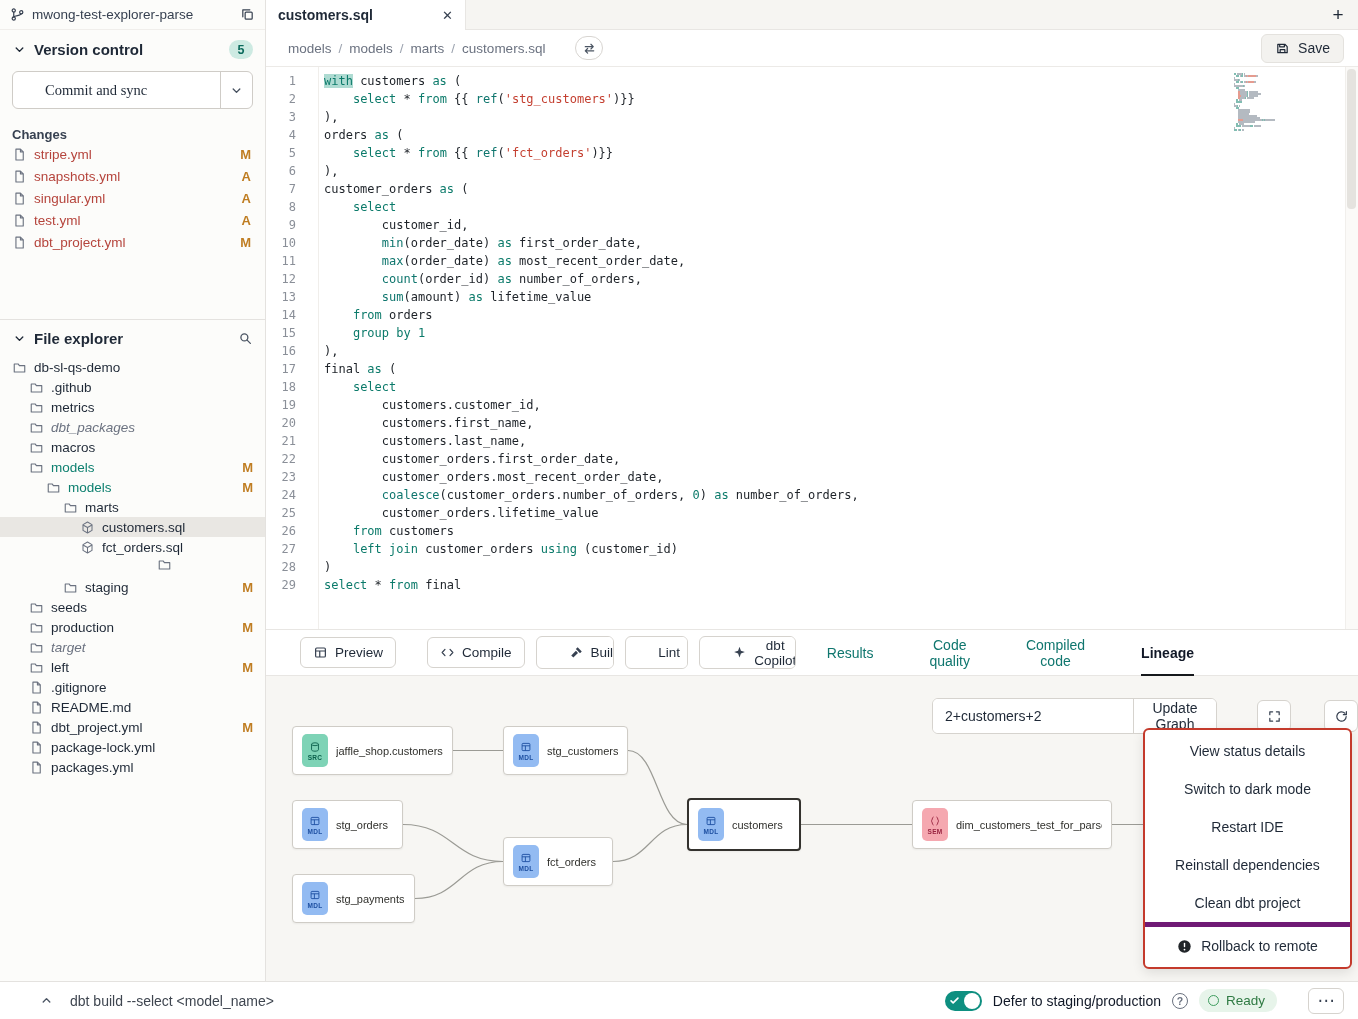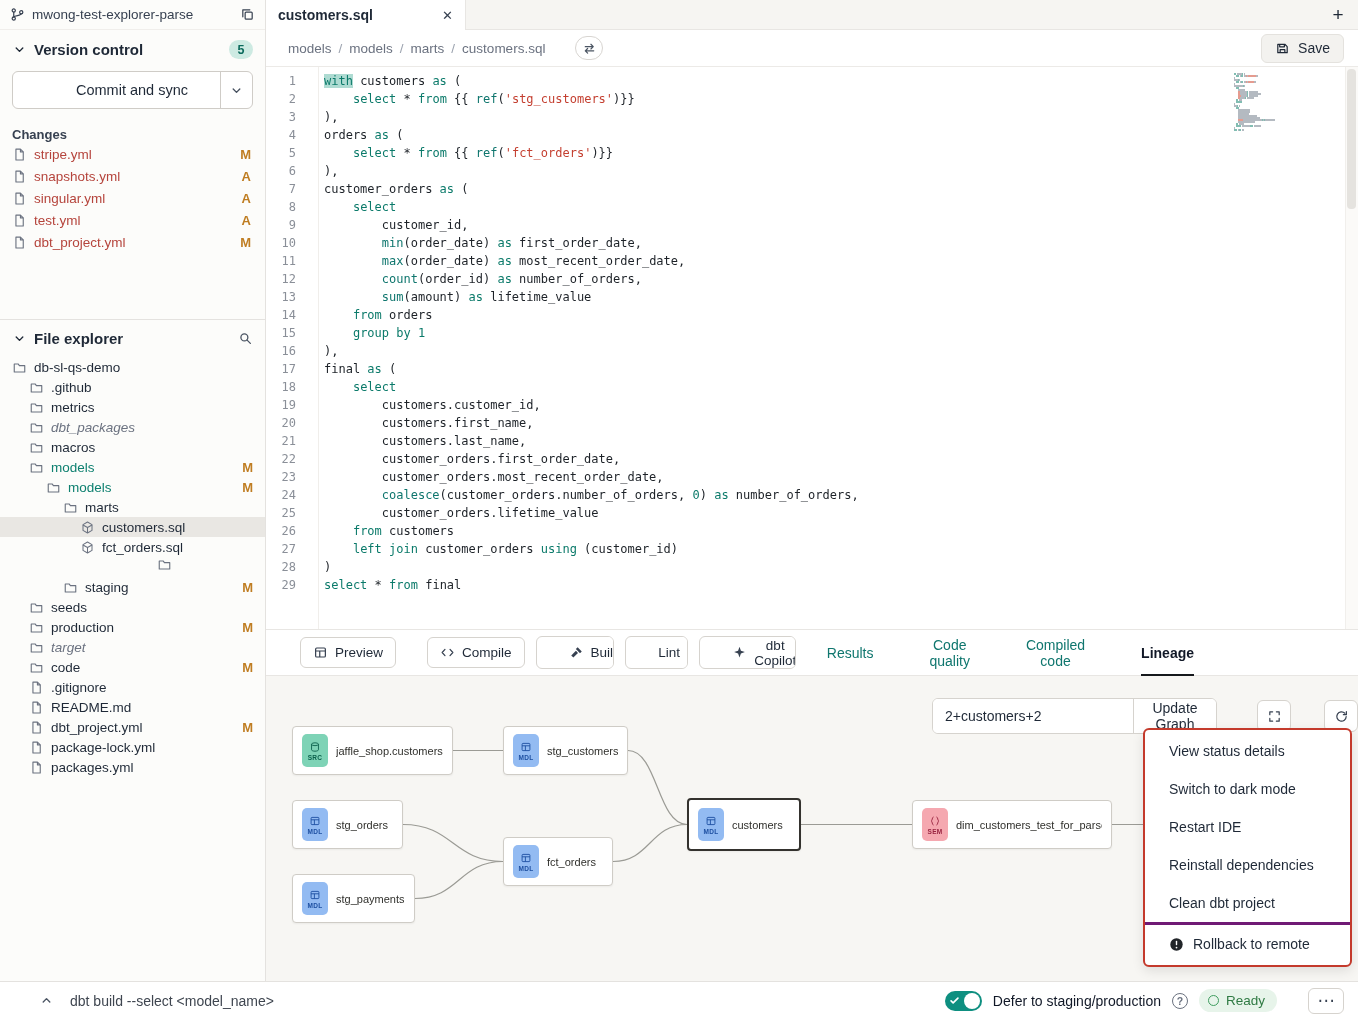--- a/index.html
+++ b/index.html
@@ -13,21 +13,21 @@
 
   
   .sidebar { width:266px; flex:none; background:#fcfcfa; border-right:1px solid #e4e2df; display:flex; flex-direction:column; }
   .branch-row { height:30px; display:flex; align-items:center; gap:7px; padding:0 10px; color:#374151; font-size:13.5px; border-bottom:1px solid #f0eeeb; }
   .branch-row .name { flex:1; white-space:nowrap; overflow:hidden; text-overflow:ellipsis; }
   .vc { height:290px; padding:10px 12px; border-bottom:1px solid #e4e2df; }
   .sec-head { display:flex; align-items:center; gap:7px; color:#1f2937; }
   .sec-title { font-size:15px; font-weight:700; flex:1; }
   .vc-badge { background:#cdeae2; color:#0b6a5c; font-size:12.5px; font-weight:700; min-width:24px; height:19px; border-radius:10px; display:flex; align-items:center; justify-content:center; padding:0 7px; }
   .commit-split { display:flex; height:38px; margin-top:12px; border:1px solid #cfccc7; border-radius:6px; background:#fff; overflow:hidden; }
-  .commit-main { flex:1; text-align:right; padding:0 12px; font-size:14.5px; }
+  .commit-main { flex:1; text-align:left; padding:0 12px; font-size:14.5px;font-family:Liberation Serif, serif; }
   .commit-chev { width:32px; border-left:1px solid #cfccc7; display:flex; align-items:center; justify-content:center; color:#4b5563; }
   .changes-label { margin-top:18px; font-size:13px; font-weight:700; color:#374151; }
   .chg-row { display:flex; align-items:center; gap:7px; height:20px; margin-top:2px; color:#6b7280; }
   .chg-name { flex:1; font-size:13.5px; color:#b5443c; white-space:nowrap; overflow:hidden; }
   .chg-st { font-size:13px; font-weight:700; color:#bf7d22; padding-right:2px; }
   .fe { flex:1; padding:10px 0 0 0; overflow:hidden; }
   .fe .sec-head { padding:0 12px; }
   .fe-search { color:#4b5563; }
   .tree { margin-top:10px; }
   .tree-row { position:relative; display:flex; align-items:center; gap:7px; height:20px; font-size:13.5px; color:#1f2937; }
@@ -93,22 +93,22 @@
   .nlabel { font-size:11px; color:#30302c; white-space:nowrap; overflow:hidden; }
   .lin-controls { position:absolute; left:666px; top:22px; display:flex; align-items:center; gap:20px; }
   .sel-group { display:flex; height:36px; border:1px solid #d6d3ce; border-radius:6px; background:#fff; overflow:hidden; }
   .sel-input { border:none; outline:none; width:180px; padding:0 12px; font:inherit; font-size:14px; color:#1f2937; }
   .update-btn { border-left:1px solid #d6d3ce; padding:0 13px; font-size:14px; background:#fff; }
   .lin-iconbtns { display:flex; gap:13px; }
   .lin-iconbtn { width:34px; height:32px; border:1px solid #d6d3ce; border-radius:6px; background:#fff; display:flex; align-items:center; justify-content:center; color:#374151; }
 
   
   .ctx-menu { position:absolute; left:877px; top:52px; width:209px; background:#fff; border:2px solid #c43a2c; border-radius:6px; box-shadow:0 4px 12px rgba(0,0,0,.10); z-index:6; padding:2px 0; }
-  .menu-item { display:flex; align-items:center; gap:9px; padding:11px 24px; font-size:14px; color:#1f2937; }
-  .menu-item.div { border-top:3px solid #701a75; }
+  .menu-item { display:flex; align-items:center; gap:9px; padding:11px 8px; font-size:14px; color:#1f2937;justify-content:center; }
+  .menu-item.div { border-top:5px solid #701a75; }
 
   
   .statusbar { height:38px; border-top:1px solid #e4e2df; background:#fff; display:flex; align-items:center; padding:0 14px; gap:12px; }
   .sb-chev { width:24px; height:24px; display:flex; align-items:center; justify-content:center; color:#4b5563; }
   .sb-cmd { color:#3f4650; font-size:14px; }
   .sb-right { margin-left:auto; display:flex; align-items:center; gap:11px; }
   .toggle { position:relative; width:37px; height:20px; border-radius:10px; background:#0e8f80; flex:none; }
   .toggle .icn { position:absolute; left:4px; top:4px; width:11px; height:11px; color:#fff; }
   .knob { position:absolute; right:2px; top:2px; width:16px; height:16px; border-radius:50%; background:#fff; }
   .defer-label { font-size:14px; color:#111827; }
@@ -358,21 +358,21 @@
               </svg>
             </span>
             <span class="tree-name">target</span>
           </div>
           <div class="tree-row" style="padding-left: 29px;">
             <span class="icn">
               <svg viewBox="0 0 16 16" fill="none" stroke="currentColor" stroke-width="1.2" stroke-linejoin="round">
                 <path d="M2.4 12.8V4.2h4.1l1.4 1.8h5.7v6.8z"></path>
               </svg>
             </span>
-            <span class="tree-name">code</span>
+            <span class="tree-name">left</span>
             <span class="tree-st">M</span>
           </div>
           <div class="tree-row" style="padding-left: 29px;">
             <span class="icn">
               <svg viewBox="0 0 16 16" fill="none" stroke="currentColor" stroke-width="1.2" stroke-linejoin="round">
                 <path d="M4.2 2.2h4.8l3 3v8.6H4.2z"></path>
                 <path d="M9 2.2v3h3"></path>
               </svg>
             </span>
             <span class="tree-name">.gitignore</span>

